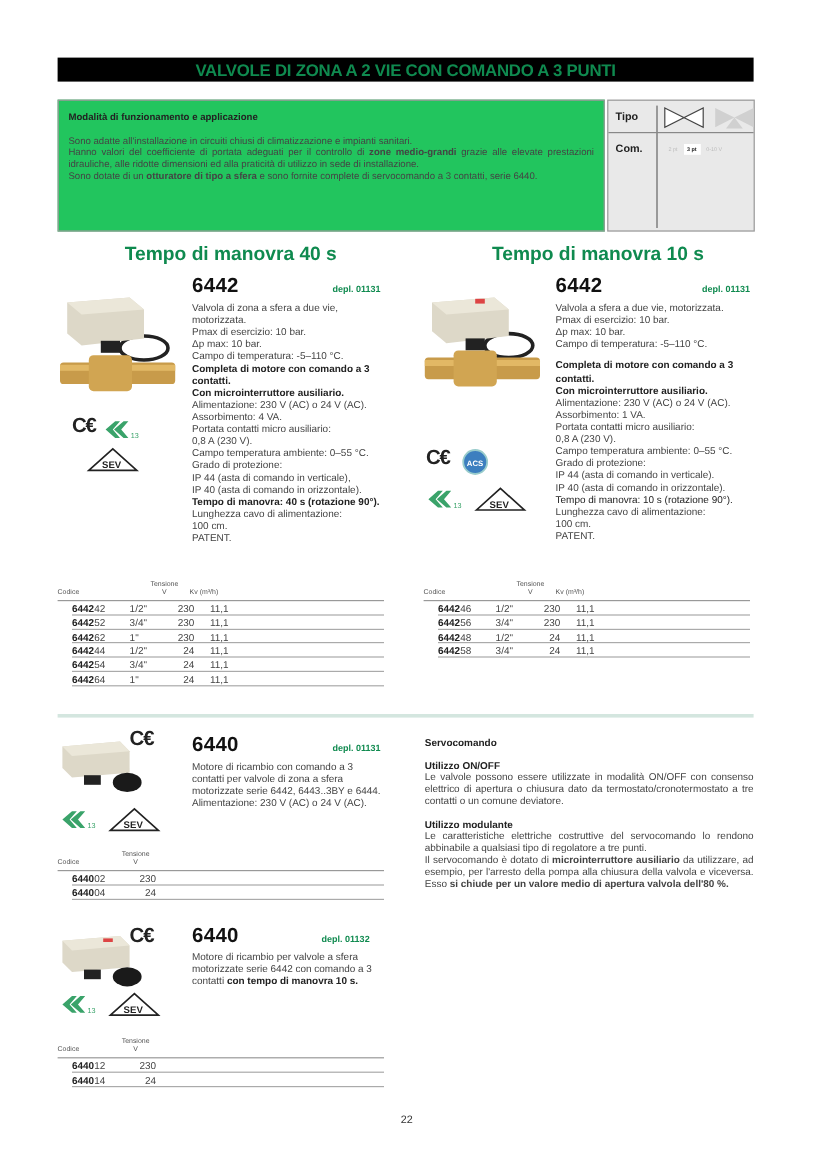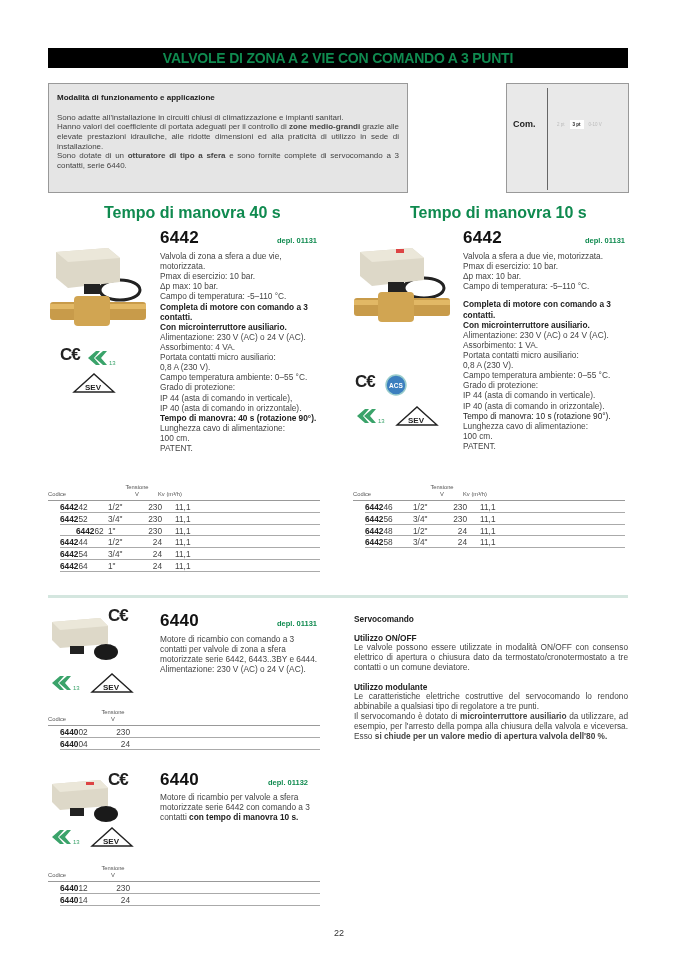--- a/index.html
+++ b/index.html
@@ -2,21 +2,21 @@
 <html><head>
 <meta charset="utf-8">
 <style>
   * { box-sizing: border-box; margin: 0; padding: 0; }
   html, body { width: 678px; height: 959px; background: #fff; overflow: hidden; }
   body { position: relative; font-family: "Liberation Sans", sans-serif; color: #333; font-size: 8.2px; line-height: 1.22; }
   .abs { position: absolute; }
 
   .title-bar { left: 48px; top: 48px; width: 580px; height: 20px; background: #000000; text-align: center; font-weight: bold; font-size: 14px; line-height: 20px; color: #0f8a4f; letter-spacing: -0.2px; }
 
-  .info-box { left: 48px; top: 83px; width: 360px; height: 110px; background: #e5e5e5; border: 1px solid #999; padding: 9px 8px; }
+  .info-box { left: 48px; top: 83px; width: 456px; height: 110px; background: #22c55e; border: 1px solid #999; padding: 9px 8px; }
   .info-box h3 { font-size: 8px; font-weight: bold; color: #222; margin-bottom: 10px; }
   .info-box p { font-size: 8px; color: #444; text-align: justify; line-height: 1.2; }
 
   .spec-box { left: 506px; top: 83px; width: 123px; height: 110px; background: #e9e9e9; border: 1px solid #999; }
   .spec-row { position: absolute; left: 0; width: 121px; height: 27px; border-bottom: 1px solid #888; }
   .spec-row:last-child { border-bottom: none; }
   .spec-label { position: absolute; left: 6px; top: 0; height: 27px; line-height: 27px; font-size: 9px; font-weight: bold; color: #222; }
   .spec-vline { position: absolute; left: 40px; top: 4px; width: 1px; height: 102px; background: #666; }
   .spec-icons { position: absolute; left: 45px; top: 0; height: 27px; display: flex; align-items: center; gap: 2px; }
   .com-opt { font-size: 4.5px; color: #bbb; padding: 2px 3px; }
@@ -51,20 +51,31 @@
   <h3>Modalità di funzionamento e applicazione</h3>
   <p>
     <span>Sono adatte all'installazione in circuiti chiusi di climatizzazione e impianti sanitari.</span><br>
     <span>Hanno valori del coefficiente di portata adeguati per il controllo di </span><b>zone medio-grandi</b><span> grazie alle elevate prestazioni idrauliche, alle ridotte dimensioni ed alla praticità di utilizzo in sede di installazione.</span><br>
     <span>Sono dotate di un </span><b>otturatore di tipo a sfera</b><span> e sono fornite complete di servocomando a 3 contatti, serie 6440.</span>
   </p>
 </div>
 
 <div class="abs spec-box">
   <div class="spec-vline"></div>
+  <div class="spec-row" style="top:0">
+    <span class="spec-label">Tipo</span>
+    <div class="spec-icons" style="left:46px">
+      <svg width="34" height="20" viewBox="0 0 34 20">
+          <path d="M1 2 L33 18 L33 2 L1 18 Z" fill="#fff" stroke="#444" stroke-width="1"></path>
+        </svg>
+      <svg width="34" height="20" viewBox="0 0 34 20" style="margin-left:6px">
+          <path d="M1 2 L17 10 L1 18 Z M33 2 L17 10 L33 18 Z M10 19 L17 10 L24 19 Z" fill="#d0d0d0"></path>
+        </svg>
+    </div>
+  </div>
   <div class="spec-row" style="top:27px">
     <span class="spec-label">Com.</span>
     <div class="spec-icons" style="left:47px">
       <span class="com-opt">2 pt</span>
       <span class="com-opt sel">3 pt</span>
       <span class="com-opt">0-10 V</span>
     </div>
   </div>
 </div>
 
@@ -126,21 +137,21 @@
       <span style="left:72px; width:30px; text-align:right;">230</span>
       <span style="left:115px;">11,1</span>
     </div>
     <div class="row">
       <span class="code" style="left:0;"><b>6442</b>52</span>
       <span style="left:48px;">3/4"</span>
       <span style="left:72px; width:30px; text-align:right;">230</span>
       <span style="left:115px;">11,1</span>
     </div>
     <div class="row">
-      <span class="code" style="left:16px;"><b>6442</b>62</span>
+      <span class="code" style="left:0;"><b>6442</b>62</span>
       <span style="left:48px;">1"</span>
       <span style="left:72px; width:30px; text-align:right;">230</span>
       <span style="left:115px;">11,1</span>
     </div>
     <div class="row">
       <span class="code" style="left:0;"><b>6442</b>44</span>
       <span style="left:48px;">1/2"</span>
       <span style="left:72px; width:30px; text-align:right;">24</span>
       <span style="left:115px;">11,1</span>
     </div>

